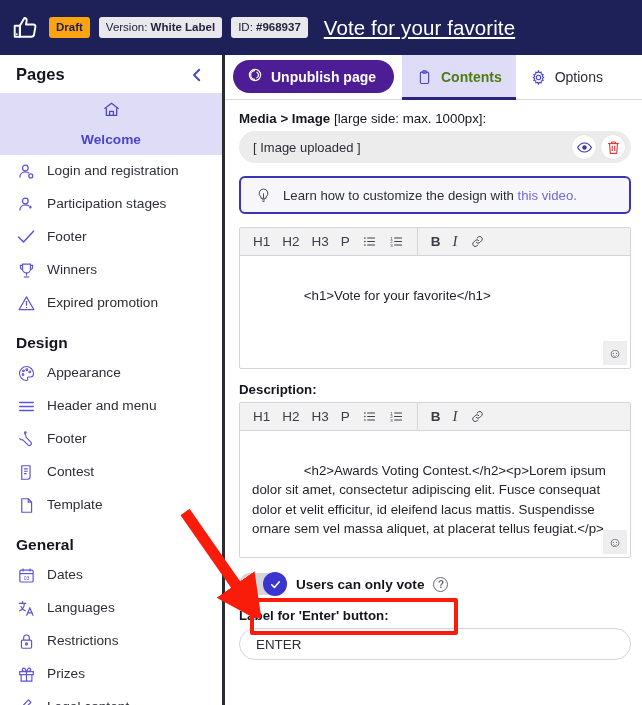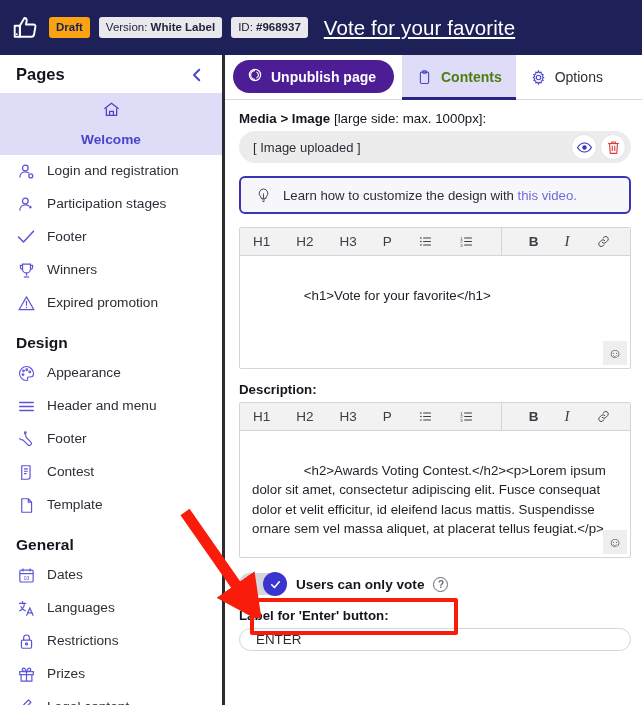--- a/index.html
+++ b/index.html
@@ -104,21 +104,21 @@
     background:#f7f7fb; height: 38px; display:flex; align-items:center;
     gap: 11px; padding: 0 14px; font-size: 13.2px; color:#2d2d37;
   }
   .info-box a { color:#6f6ad6; text-decoration:none; }
   .info-box .ic { color:#4d4d59; display:flex; }
 
   .block { margin-top: 13px; }
   .editor { border: 1px solid #d4d4dc; border-radius: 2px; background:#fff; }
   .editor-toolbar {
     display:flex; align-items:center; height: 28px; background:#f2f2f3;
-    border-bottom: 1px solid #d4d4dc; padding: 0 8px; gap: 16px;
+    border-bottom: 1px solid #d4d4dc; padding: 0 8px; gap: 2px;
     font-size: 13.5px; color:#3d3d47;
   }
   .tb-btn { padding: 0 5px; cursor:pointer; display:flex; align-items:center; height:100%; }
   .tb-sep { width:1px; height: 28px; background:#d4d4dc; margin: 0 6px; }
   .tb-btn.bold { font-weight: bold; }
   .tb-btn.ital { font-style: italic; font-family: "Liberation Serif", serif; font-size:15px; }
   .editor-area {
     position:relative; font-size: 13.3px; color:#1f1f29; line-height: 1.47;
     padding: 10px 12px 8px 12px; white-space: pre-wrap; word-break: break-word;
   }
@@ -141,21 +141,21 @@
     align-items:center; justify-content:center; color:#fff;
   }
   .toggle-label { font-size: 13.6px; font-weight: bold; color:#15151f; }
   .help-circ {
     width: 15px; height: 15px; border-radius:50%; border:1.3px solid #6a6a78;
     color:#6a6a78; font-size: 10px; display:flex; align-items:center;
     justify-content:center; cursor:pointer; font-weight:bold;
   }
 
   .text-input {
-    height: 23px; border:1px solid #d4d4dc; border-radius: 17px;
+    height: 32px; border:1px solid #d4d4dc; border-radius: 17px;
     display:flex; align-items:center; padding: 0 16px; font-size: 13.4px;
     color:#2d2d37; background:#fff; margin-top: 5px;
   }
 
   
   .ann-arrow { position:absolute; left: 176px; top: 498px; pointer-events:none; z-index: 30; }
   .ann-box {
     position:absolute; left: 250px; top: 598px; width: 208px; height: 37px;
     border: 4px solid #f91c0b; border-radius: 2px; pointer-events:none; z-index: 29;
   }

